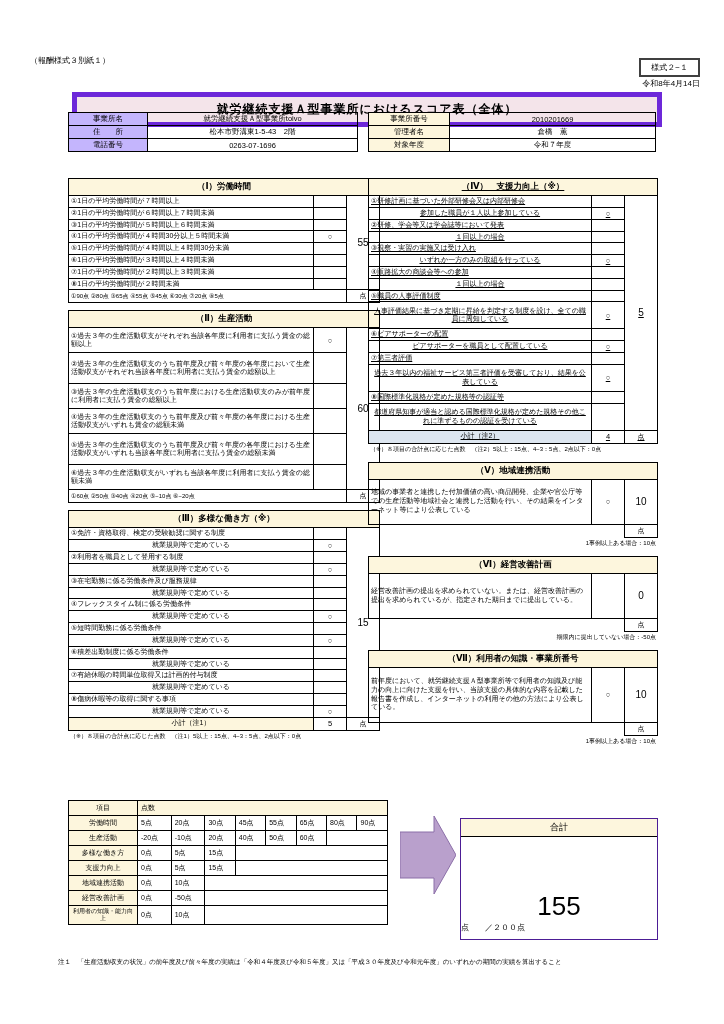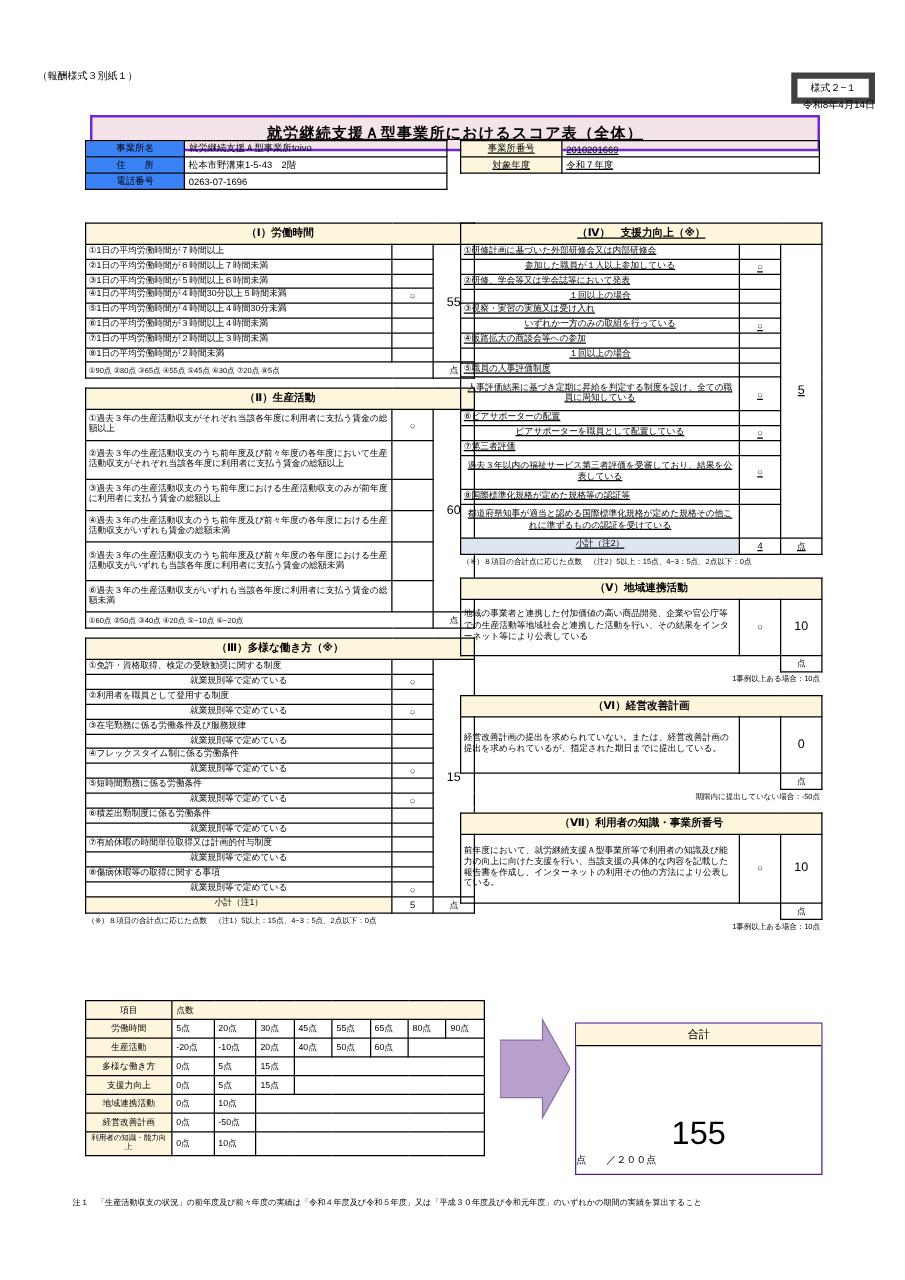--- a/index.html
+++ b/index.html
@@ -1,26 +1,26 @@
 <!DOCTYPE html>
 <html><head>
 <meta charset="utf-8">
 <style>
   html,body{margin:0;padding:0;background:#fff;}
   body{width:724px;height:1024px;font-family:"Liberation Sans","DejaVu Sans",sans-serif;color:#000;}
   .page{position:relative;width:724px;height:1024px;box-sizing:border-box;padding:0;}
   .hdr-left{position:absolute;left:30px;top:55px;font-size:8px;}
-  .form-no{position:absolute;right:24px;top:58px;border:5px solid #404040;padding:2px 10px;font-size:8px;}
+  .form-no{position:absolute;right:24px;top:58px;border:2px solid #404040;padding:2px 10px;font-size:8px;}
   .date-line{position:absolute;right:24px;top:78px;font-size:8px;text-align:right;}
-  .title-bar{position:absolute;left:72px;top:92px;width:580px;background:#f4e4ea;border:2px solid #6d28d9;text-align:center;font-size:12px;font-weight:bold;padding:4px 0;letter-spacing:1px;text-decoration:underline;}
+  .title-bar{position:absolute;left:72px;top:92px;width:580px;background:#f4e4ea;border:5px solid #6d28d9;text-align:center;font-size:12px;font-weight:bold;padding:4px 0;letter-spacing:1px;}
   table{border-collapse:collapse;}
   td,th{border:1px solid #000;font-size:7.5px;padding:1px 3px;vertical-align:middle;}
-  .lbl{background:#3b82f6;text-align:center;width:72px;}
+  .lbl{background:#c4b5fd;text-align:center;width:72px;}
   .lbl2{background:#fdf6dd;text-align:center;width:74px;}
-  .val{}
+  .val{text-align:center;}
   .sec-head{background:#fdf6dd;text-align:center;font-weight:bold;font-size:8.5px;padding:2px 0;}
   .rowtext{font-size:7px;line-height:1.25;padding:1px 2px;}
   .ck{width:26px;text-align:center;}
   .pt{width:26px;text-align:center;font-size:10px;}
   .ptlbl{width:16px;text-align:center;font-size:7px;}
   .note{font-size:6px;padding:1px 2px;border:1px solid #000;border-top:none;}
   .nb{border:none;}
   .center{text-align:center;}
   .right{text-align:right;}
   .sumbox{position:absolute;left:460px;top:818px;width:196px;border:1px solid #4c1d95;}
@@ -58,25 +58,29 @@
       <td class="lbl">住　　所</td>
       <td class="val">松本市野溝東1-5-43　2階</td>
     </tr>
     <tr>
       <td class="lbl">電話番号</td>
       <td class="val">0263-07-1696</td>
     </tr>
   </tbody>
     </table>
 
-  <table style="position:absolute;left:368px;top:112px;width:288px;text-decoration:underline;">
+  <table style="position:absolute;left:368px;top:112px;width:288px;">
     <tbody>
         <tr>
       <td class="lbl2">事業所番号</td>
       <td class="val">2010201669</td>
+    </tr>
+    <tr>
+      <td class="lbl2">管理者名</td>
+      <td class="val">倉橋　薫</td>
     </tr>
     <tr>
       <td class="lbl2">対象年度</td>
       <td class="val">令和７年度</td>
     </tr>
   </tbody>
     </table>
 
   <div class="left-col">
 

